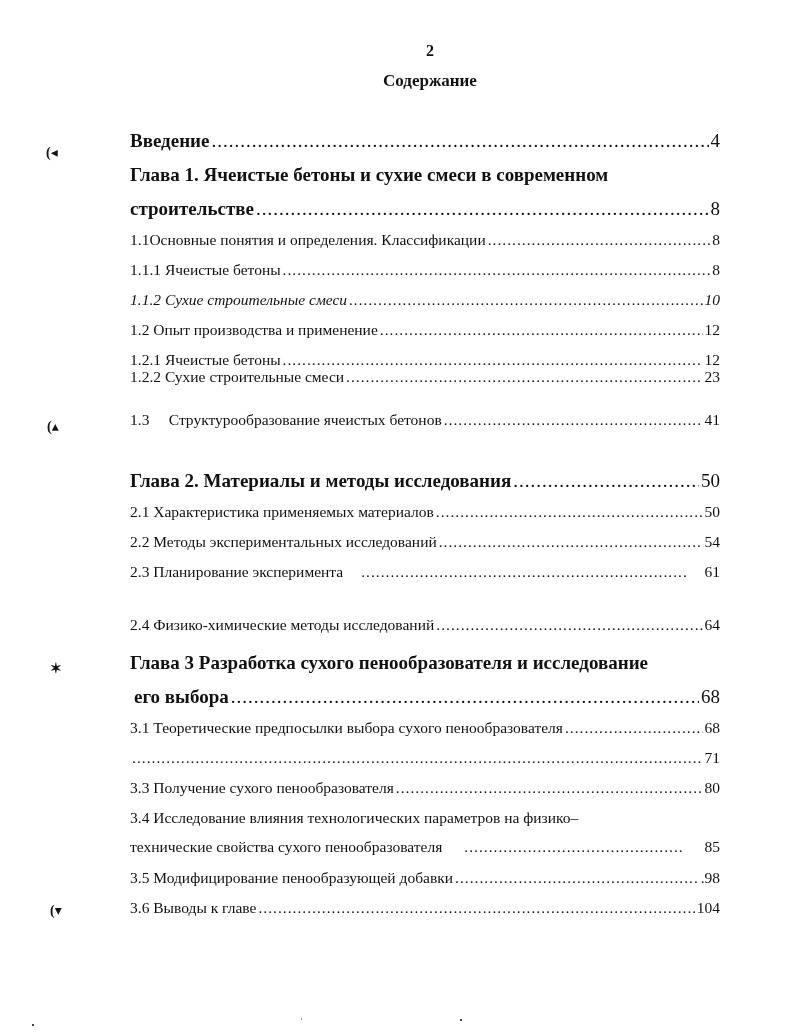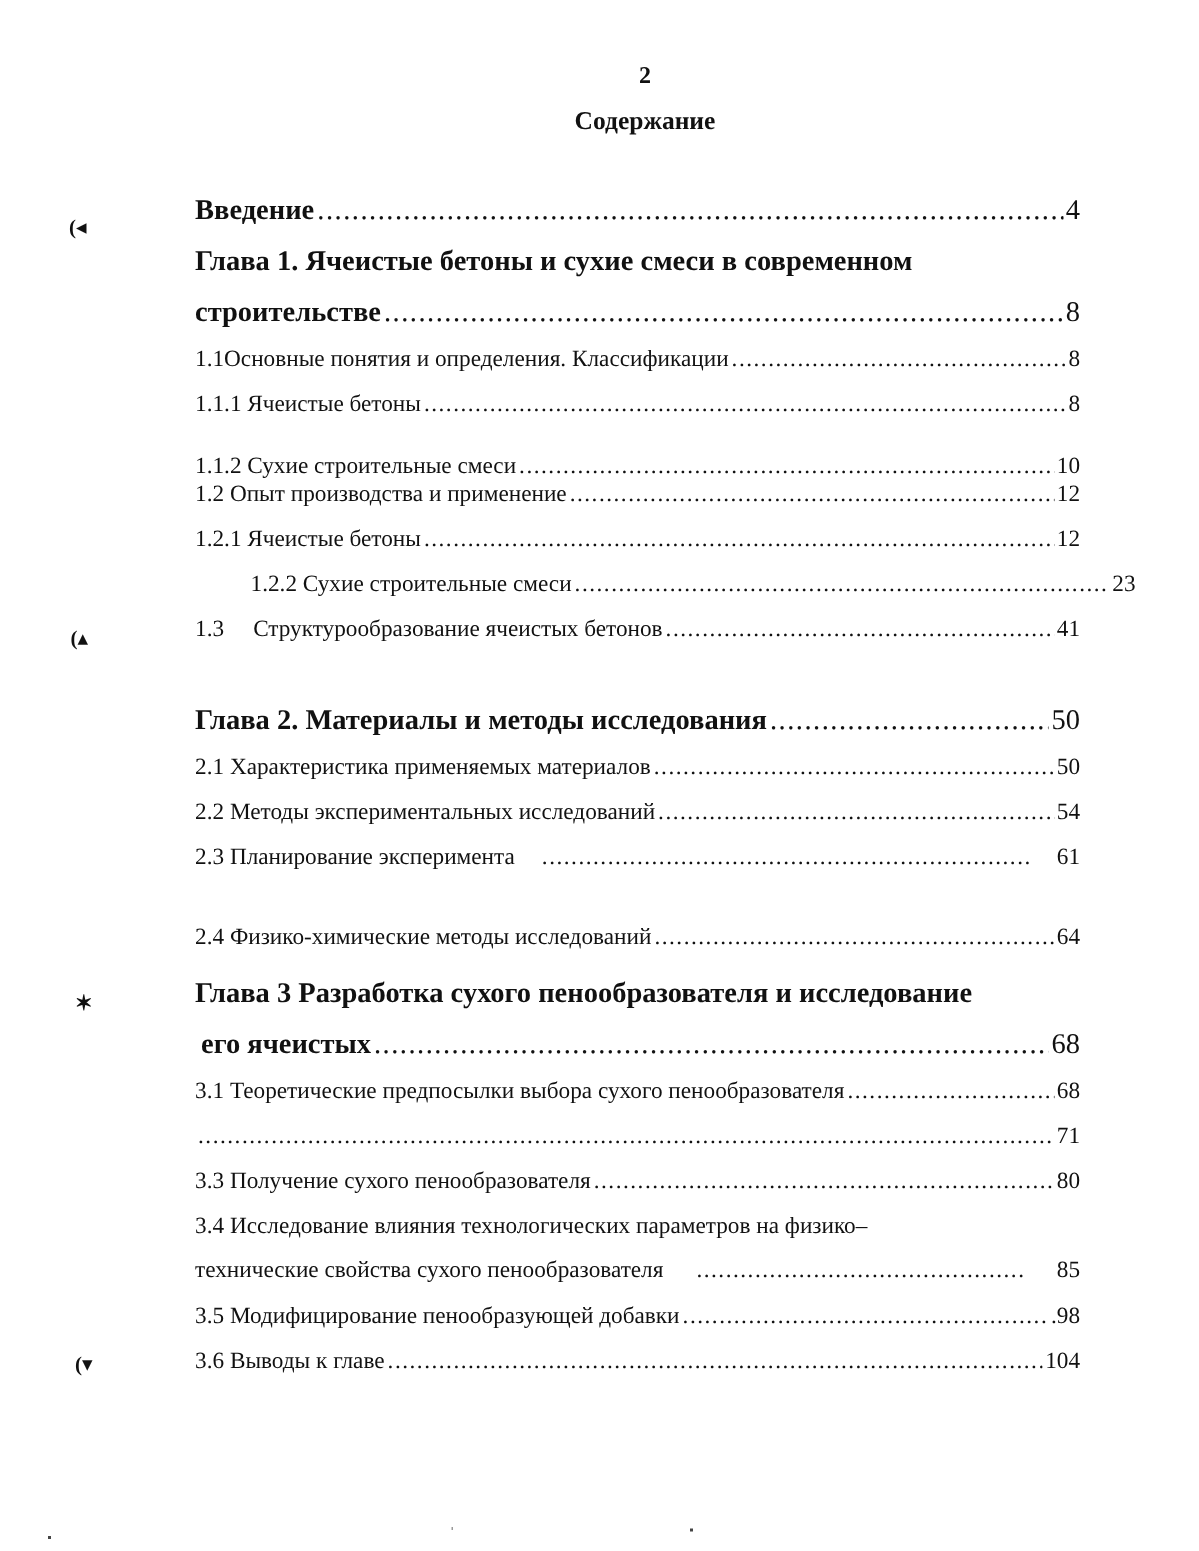--- a/index.html
+++ b/index.html
@@ -63,36 +63,36 @@
   <div class="toc-line normal" style="top:231px;">
     <span class="label">1.1Основные понятия и определения. Классификации</span>
     <span class="dots"></span>
     <span class="page">8</span>
   </div>
   <div class="toc-line normal" style="top:261px;">
     <span class="label">1.1.1 Ячеистые бетоны</span>
     <span class="dots"></span>
     <span class="page">8</span>
   </div>
-  <div class="toc-line normal" style="top:302px;">
+  <div class="toc-line normal" style="top:291px;font-style:italic;">
     <span class="label">1.1.2 Сухие строительные смеси</span>
     <span class="dots"></span>
     <span class="page">10</span>
   </div>
   <div class="toc-line normal" style="top:321px;">
     <span class="label">1.2 Опыт производства и применение</span>
     <span class="dots"></span>
     <span class="page">12</span>
   </div>
   <div class="toc-line normal" style="top:351px;">
     <span class="label">1.2.1 Ячеистые бетоны</span>
     <span class="dots"></span>
     <span class="page">12</span>
   </div>
-  <div class="toc-line normal" style="top:381px;margin-left:37px;">
+  <div class="toc-line normal" style="top:368px;">
     <span class="label">1.2.2 Сухие строительные смеси</span>
     <span class="dots"></span>
     <span class="page">23</span>
   </div>
   <div class="toc-line normal" style="top:411px; white-space:pre;">
     <span class="label">1.3     Структурообразование ячеистых бетонов</span>
     <span class="dots"></span>
     <span class="page">41</span>
   </div>
 
@@ -119,21 +119,21 @@
   <div class="toc-line normal" style="top:616px;">
     <span class="label">2.4 Физико-химические методы исследований</span>
     <span class="dots"></span>
     <span class="page">64</span>
   </div>
 
   <div class="toc-line nodots" style="top:652px;">
     <span class="label">Глава 3 Разработка сухого пенообразователя и исследование</span>
   </div>
   <div class="toc-line bold" style="top:686px; left:134px; width:586px;">
-    <span class="label">его ячеистых</span>
+    <span class="label">его выбора</span>
     <span class="dots"></span>
     <span class="page">68</span>
   </div>
   <div class="toc-line normal" style="top:719px;">
     <span class="label">3.1 Теоретические предпосылки выбора сухого пенообразователя</span>
     <span class="dots"></span>
     <span class="page">68</span>
   </div>
   <div class="toc-line normal" style="top:749px;">
     <span class="dots"></span>

